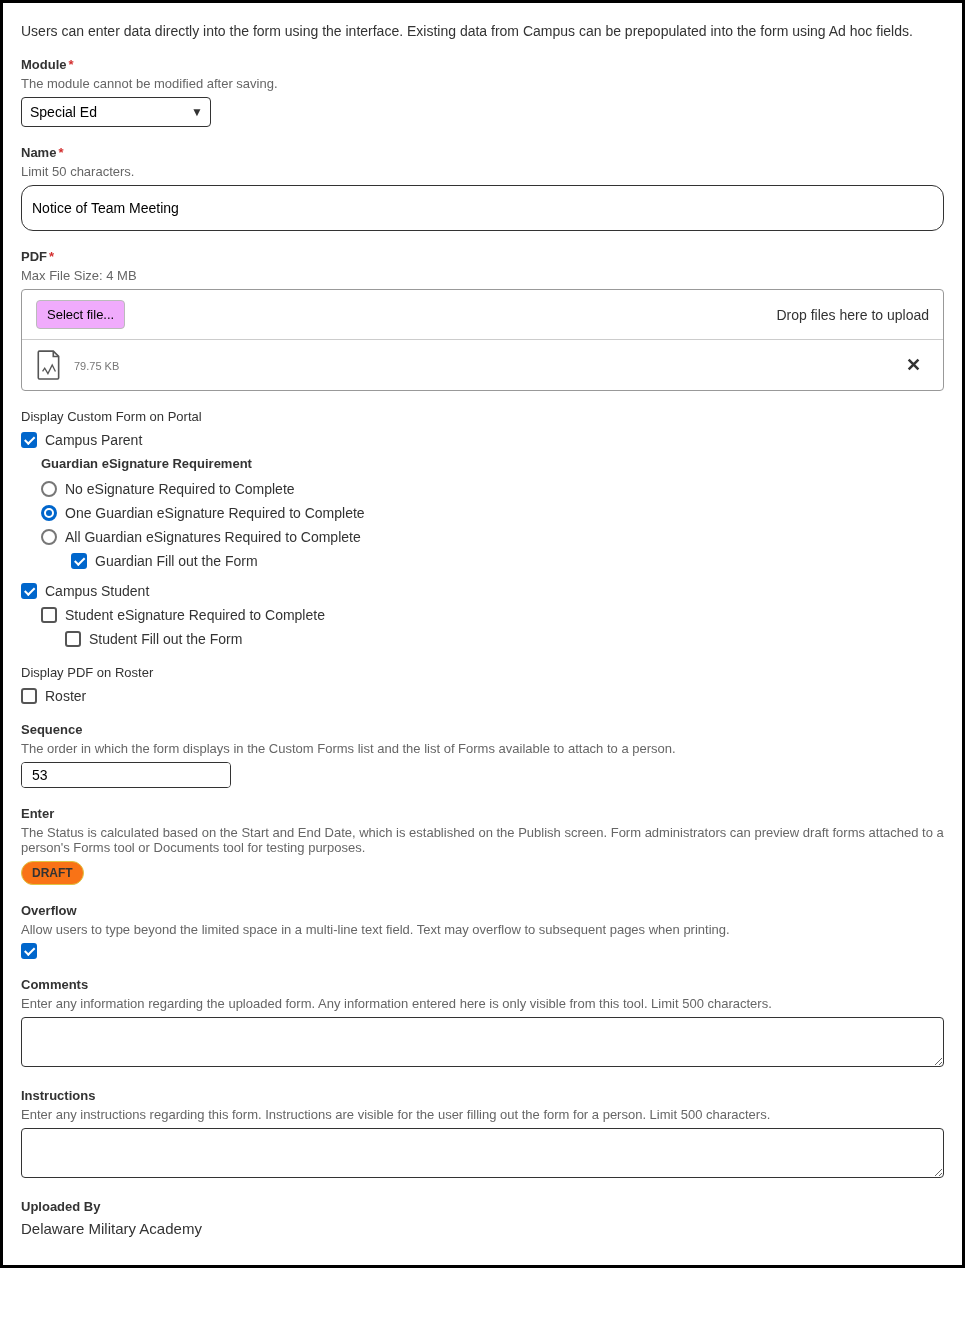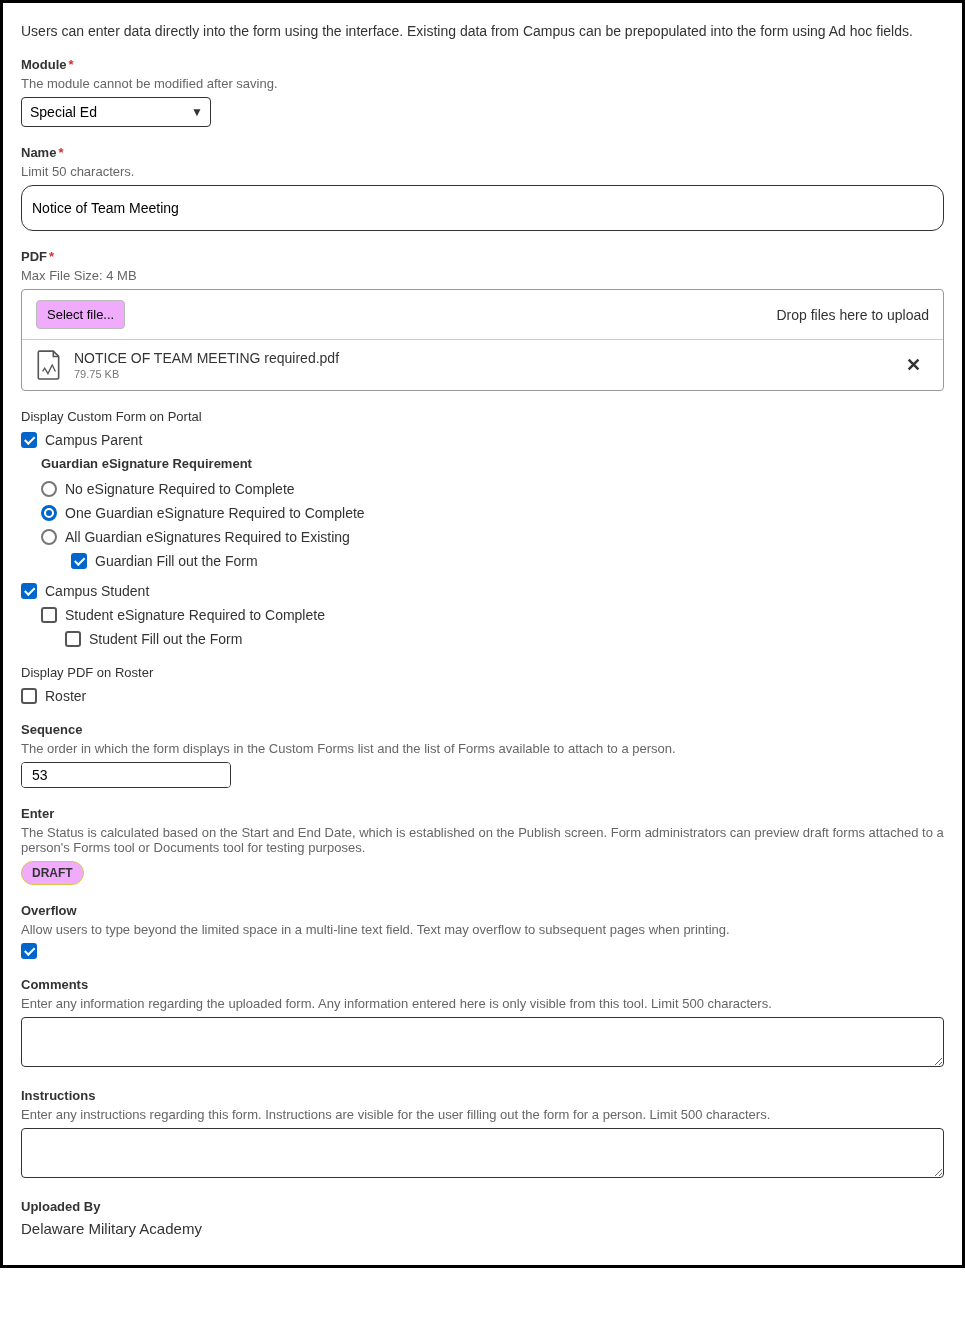--- a/index.html
+++ b/index.html
@@ -190,21 +190,21 @@
     outline: none;
   }
   .badge-draft {
     display: inline-block;
     padding: 4px 10px;
     border: 1px solid #e0c341;
     border-radius: 14px;
     font-size: 12px;
     font-weight: bold;
     color: #333;
-    background: #f0abfc;
+    background: #f97316;
   }
   .textarea {
     width: 100%;
     height: 50px;
     border: 1px solid #333;
     border-radius: 4px;
     padding: 6px 10px;
     font-size: 13px;
     font-family: inherit;
     resize: vertical;
@@ -253,21 +253,20 @@
         <button class="select-file-btn">Select file...</button>
         <span class="drop-hint">Drop files here to upload</span>
       </div>
       <div class="file-row">
         <svg class="file-icon" viewBox="0 0 24 28">
           <path d="M3 1 h13 l5 5 v20 a1 1 0 0 1 -1 1 h-17 a1 1 0 0 1 -1 -1 v-24 a1 1 0 0 1 1 -1 z" fill="none" stroke="#555" stroke-width="1.5"></path>
           <path d="M16 1 v5 h5" fill="none" stroke="#555" stroke-width="1.5"></path>
           <path d="M6 20 l2 -3 l3 5 l4 -8 l3 6" fill="none" stroke="#555" stroke-width="1.2"></path>
         </svg>
         <div class="file-meta">
-          <div class="file-name">NOTICE OF TEAM MEETING required.pdf</div>
           <div class="file-size">79.75 KB</div>
         </div>
         <button class="file-remove">
           <span>✕</span>
         </button>
       </div>
     </div>
   </div>
 
   <div class="field-group">
@@ -283,21 +282,21 @@
     <div class="radio-row indent-1">
       <span class="rb"></span>
       <span class="check-label">No eSignature Required to Complete</span>
     </div>
     <div class="radio-row indent-1">
       <span class="rb selected"></span>
       <span class="check-label">One Guardian eSignature Required to Complete</span>
     </div>
     <div class="radio-row indent-1">
       <span class="rb"></span>
-      <span class="check-label">All Guardian eSignatures Required to Existing</span>
+      <span class="check-label">All Guardian eSignatures Required to Complete</span>
     </div>
     <div class="check-row indent-3">
       <span class="cb checked"></span>
       <span class="check-label">Guardian Fill out the Form</span>
     </div>
 
     <div class="check-row" style="margin-top:14px;">
       <span class="cb checked"></span>
       <span class="check-label">Campus Student</span>
     </div>

